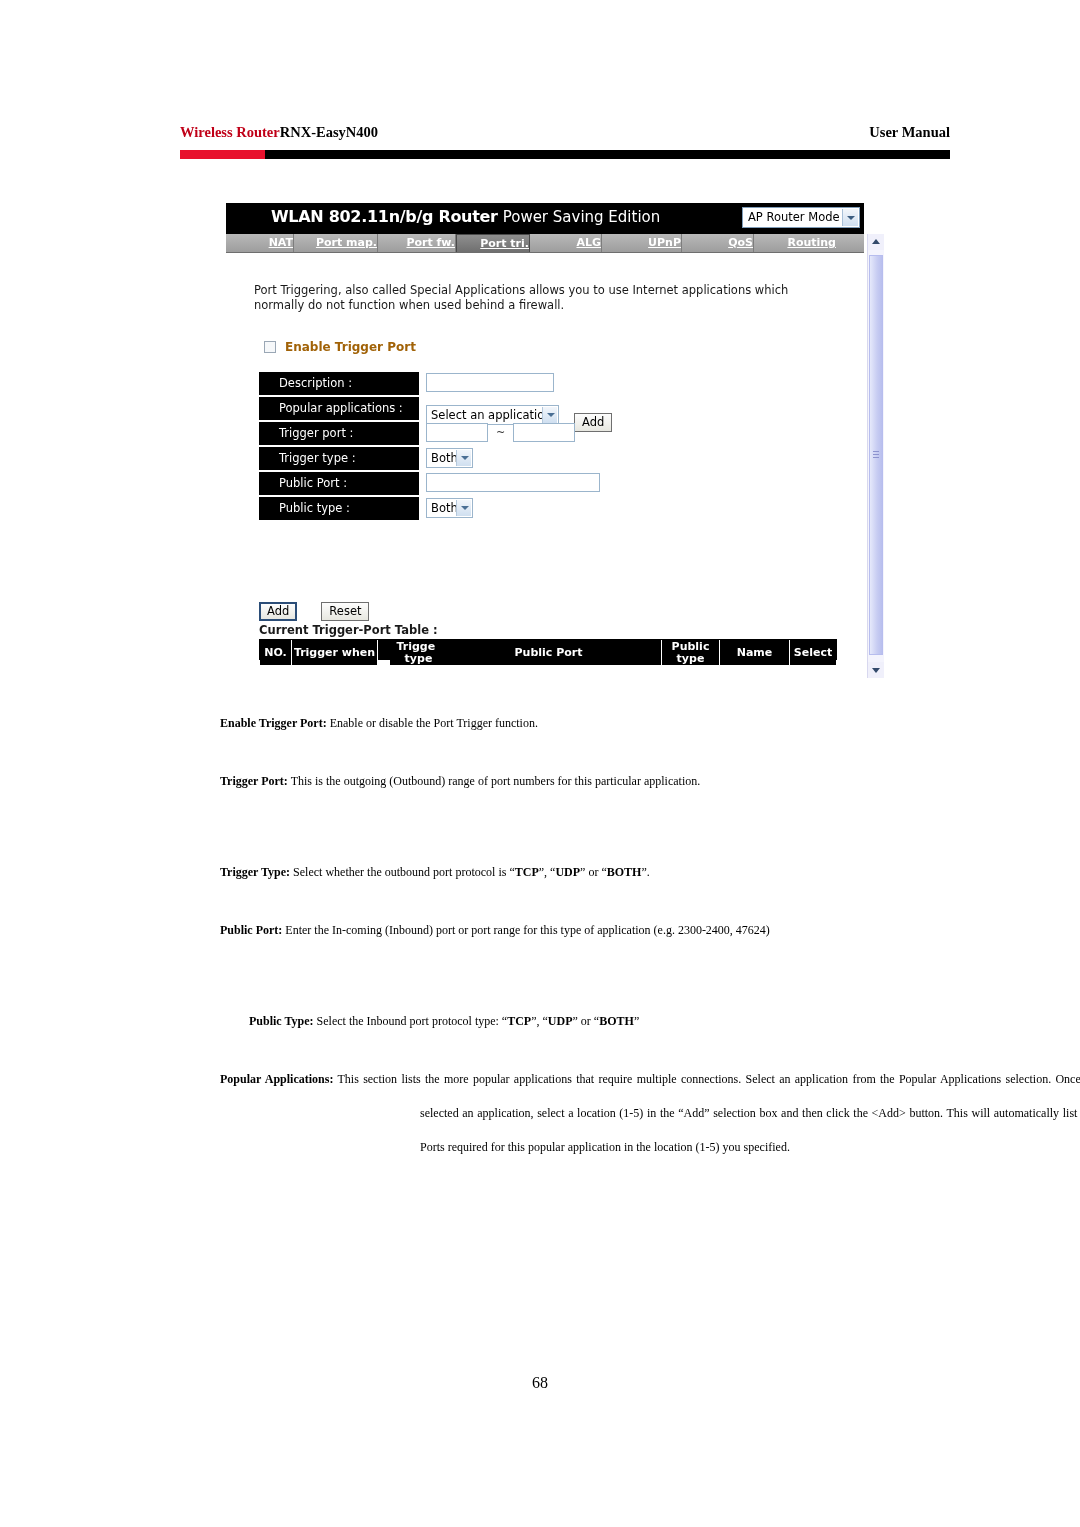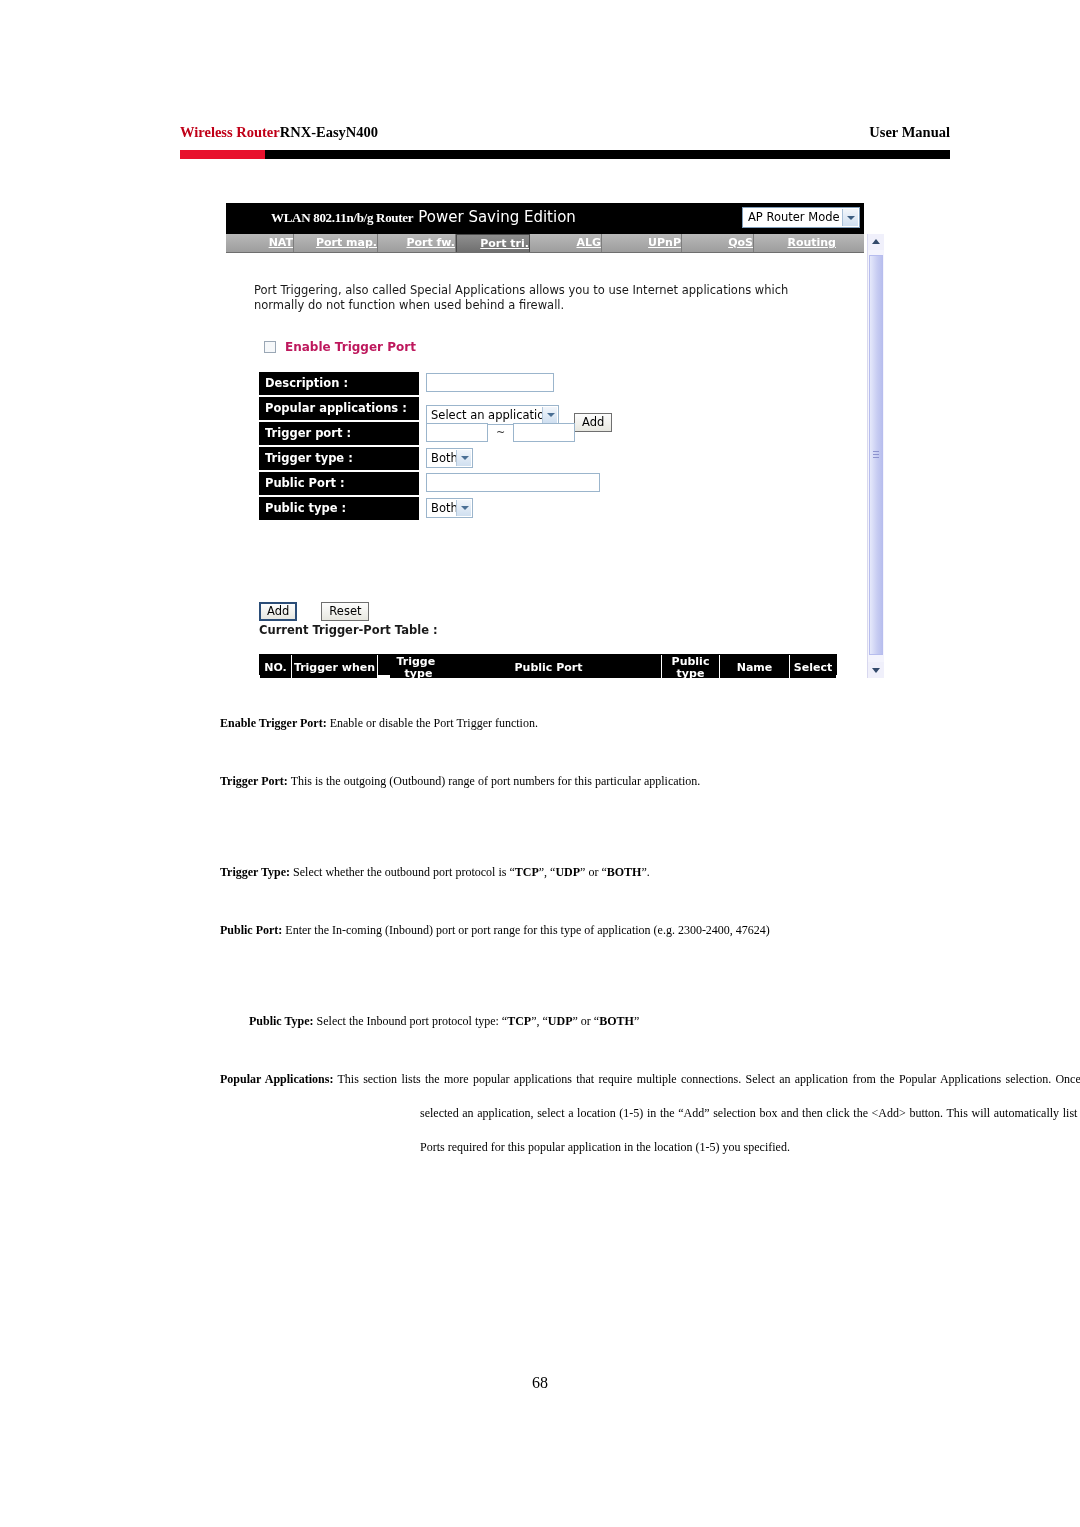--- a/index.html
+++ b/index.html
@@ -82,24 +82,23 @@
     background: #000000;
   }
   .router-title {
     position: absolute;
     left: 45px;
     top: 4px;
     white-space: nowrap;
     color: #ffffff;
   }
   .router-title .t-main {
-    font-size: 13px;
+    font-size: 16px;
     font-weight: bold;
     letter-spacing: -0.3px;
-    font-family: Liberation Serif, serif;
   }
   .router-title .t-sub {
     font-size: 15px;
     font-weight: normal;
     margin-left: 5px;
   }
   .mode-select {
     position: absolute;
     right: 4px;
     top: 4px;
@@ -192,21 +191,21 @@
     border: 1px solid #9aa7b5;
     background: #f6f8fa;
     vertical-align: -2px;
     box-sizing: border-box;
   }
   .enable-label {
     display: inline-block;
     margin-left: 9px;
     font-size: 12px;
     font-weight: bold;
-    color: #be185d;
+    color: #a16207;
   }
 
   
   .form {
     position: absolute;
     left: 33px;
     top: 119px;
     width: 380px;
   }
   .frow {
@@ -216,22 +215,22 @@
   }
   .fname {
     position: absolute;
     left: 0; top: 0;
     width: 160px;
     height: 23px;
     line-height: 23px;
     background: #000000;
     color: #ffffff;
     font-size: 11.5px;
-    font-weight: bold;
-    padding-left: 6px;
+    font-weight: normal;
+    padding-left: 20px;
     box-sizing: border-box;
     white-space: nowrap;
   }
   .fval {
     position: absolute;
     left: 167px;
     top: 0;
     height: 23px;
   }
   .tinput {
@@ -317,21 +316,20 @@
 
   .tbl {
     position: absolute;
     left: 33px;
     top: 386px;
     width: 578px;
     height: 21px;
     background: #000000;
     border: 1px solid #000;
     box-sizing: border-box;
-    margin-top: 15px;
   }
   .th {
     position: absolute;
     top: 0;
     height: 25px;
     background: #000000;
     color: #ffffff;
     font-size: 11px;
     font-weight: bold;
     text-align: center;

